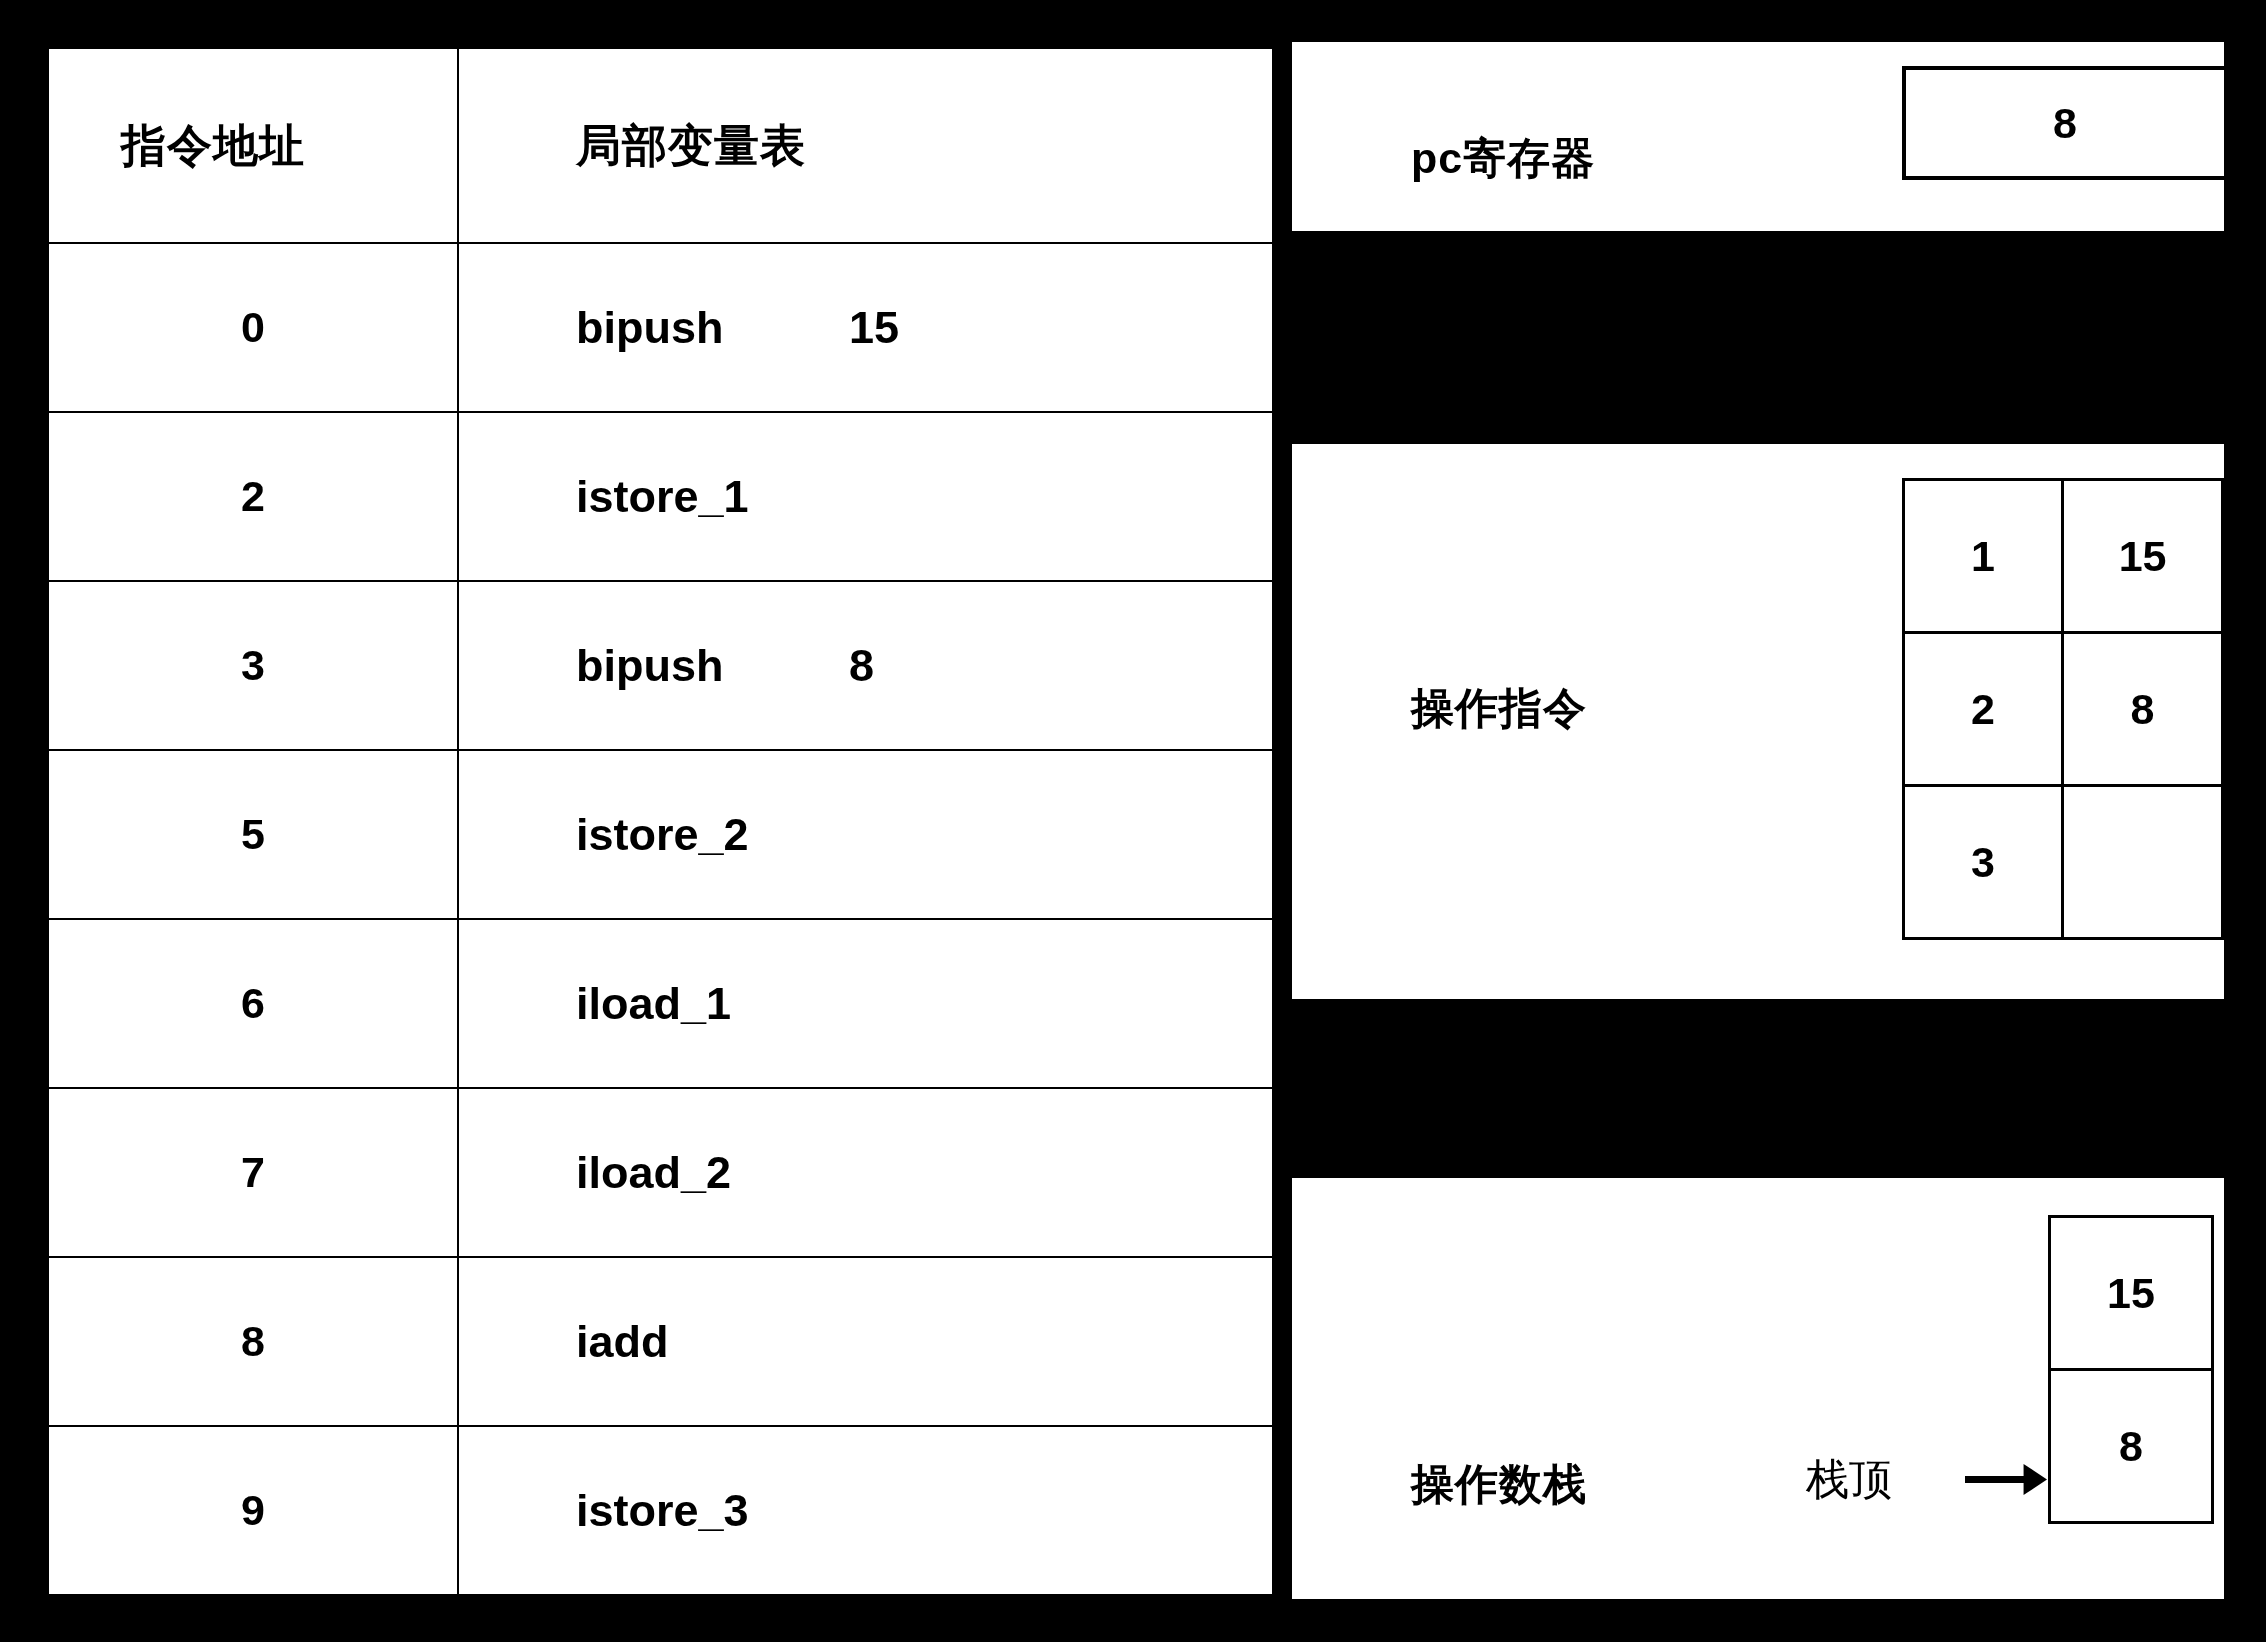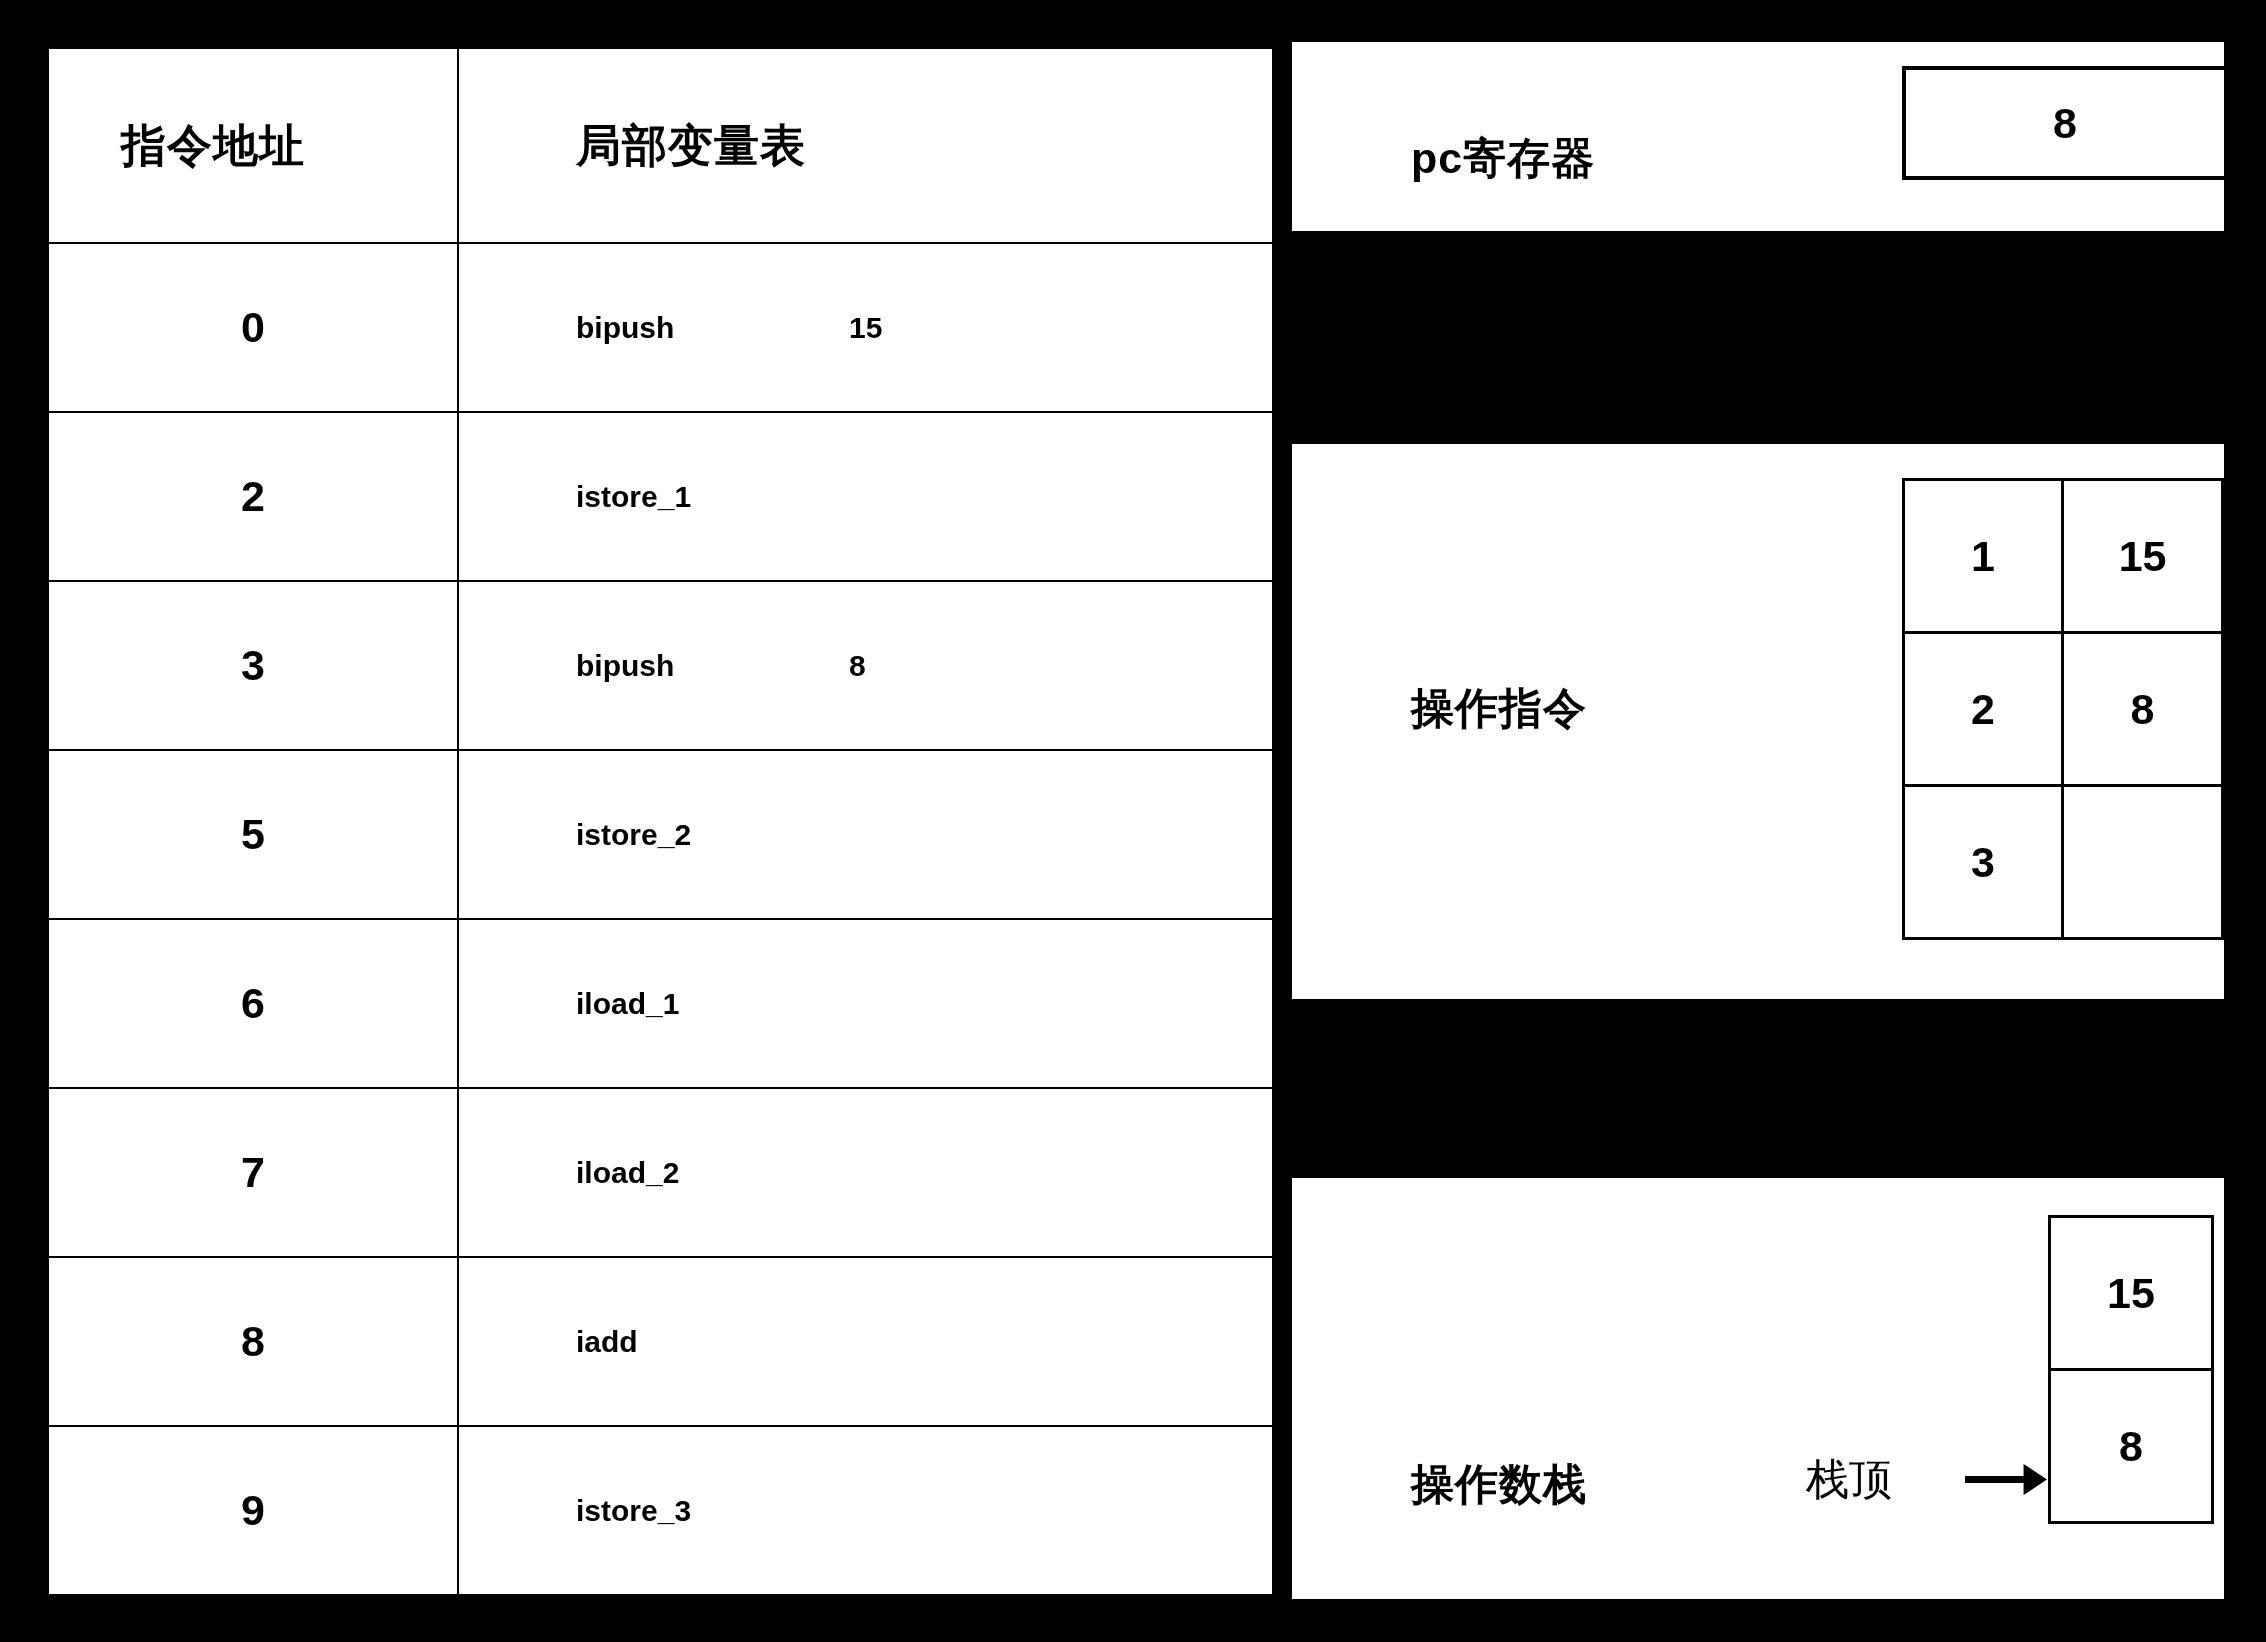--- a/index.html
+++ b/index.html
@@ -51,21 +51,21 @@
   }
   .hdr-cell.hdr-instr { padding-left: 117px !important; }
 
   .row-cell { height: 150px; }
   .cell-addr {
     text-align: center;
     font-size: 43px;
     font-weight: bold;
   }
   .cell-instr {
-    font-size: 30px;
+    font-size: 45px;
     font-weight: bold;
     padding-left: 117px !important;
     position: relative;
     white-space: nowrap;
   }
   .opcode {
     display: inline-block;
     min-width: 273px;
   }
   .operand {

